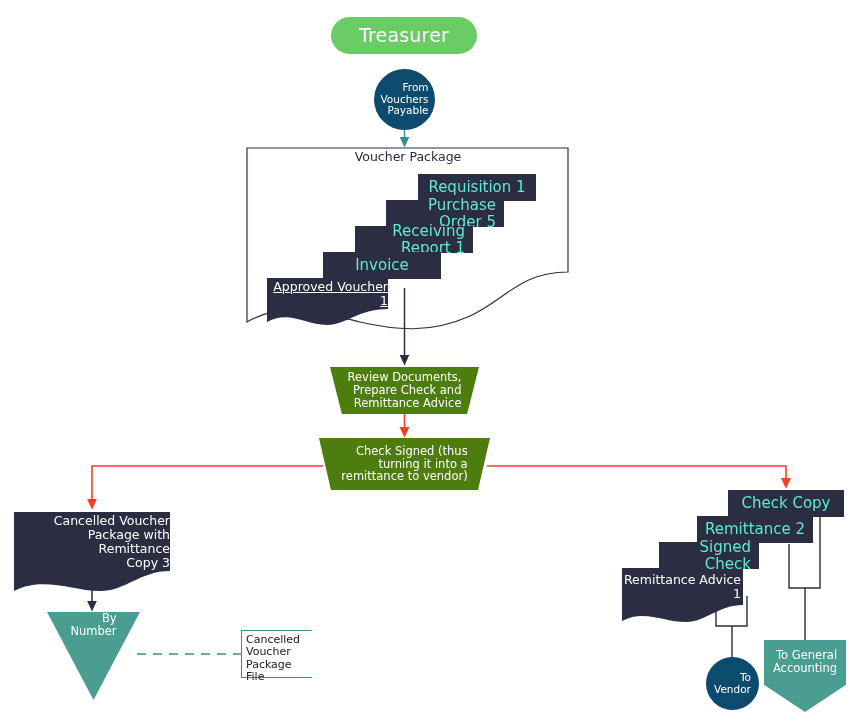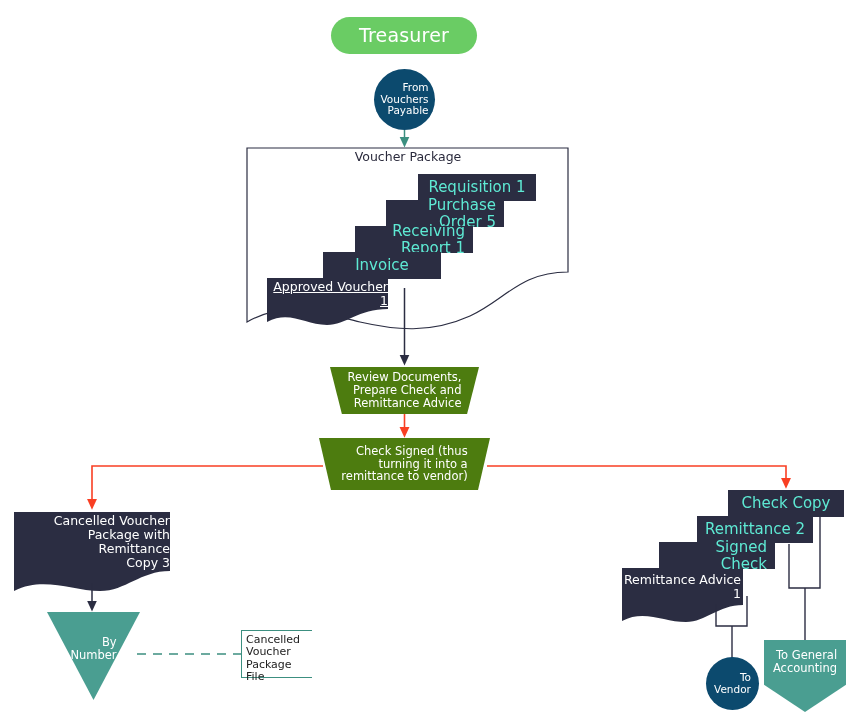--- a/index.html
+++ b/index.html
@@ -39,38 +39,38 @@
     background:#2B2D42;color:#5eead4;font-size:15px;
     padding:0 8px;
   }
   .doc-req  {left:418px;top:174px;width:118px;height:27px;}
   .doc-po   {left:386px;top:200px;width:118px;height:27px;}
   .doc-rr   {left:355px;top:226px;width:118px;height:27px;}
   .doc-inv  {left:323px;top:252px;width:118px;height:27px;}
 
   .doc-cc   {left:728px;top:490px;width:116px;height:27px;}
   .doc-rem2 {left:697px;top:516px;width:116px;height:27px;}
-  .doc-sc   {left:659px;top:542px;width:116px;height:27px;}
+  .doc-sc   {left:659px;top:542px;width:100px;height:27px;}
 
   
   .trap{color:#ffffff;font-size:11.5px;background:#4d7c0f;}
   .trap-review{
     left:330px;top:367px;width:149px;height:47px;
     clip-path:polygon(0 0,100% 0,92% 100%,8% 100%);
   }
   .trap-signed{
     left:319px;top:438px;width:171px;height:52px;
     clip-path:polygon(0 0,100% 0,93% 100%,7% 100%);
   }
 
   
   .tri-sort{
     left:47px;top:612px;width:93px;height:88px;background:#4A9E91;
     clip-path:polygon(0 0,100% 0,50% 100%);
-    color:#fff;font-size:11.5px;align-items:flex-start;padding-top:24px;
+    color:#fff;font-size:11.5px;align-items:flex-start;padding-top:0;
   }
 
   
   .pent-ga{
     left:764px;top:640px;width:82px;height:72px;background:#4A9E91;
     clip-path:polygon(0 0,100% 0,100% 62%,50% 100%,0 62%);
     color:#fff;font-size:11.5px;align-items:flex-start;padding-top:9px;
   }
 
   

